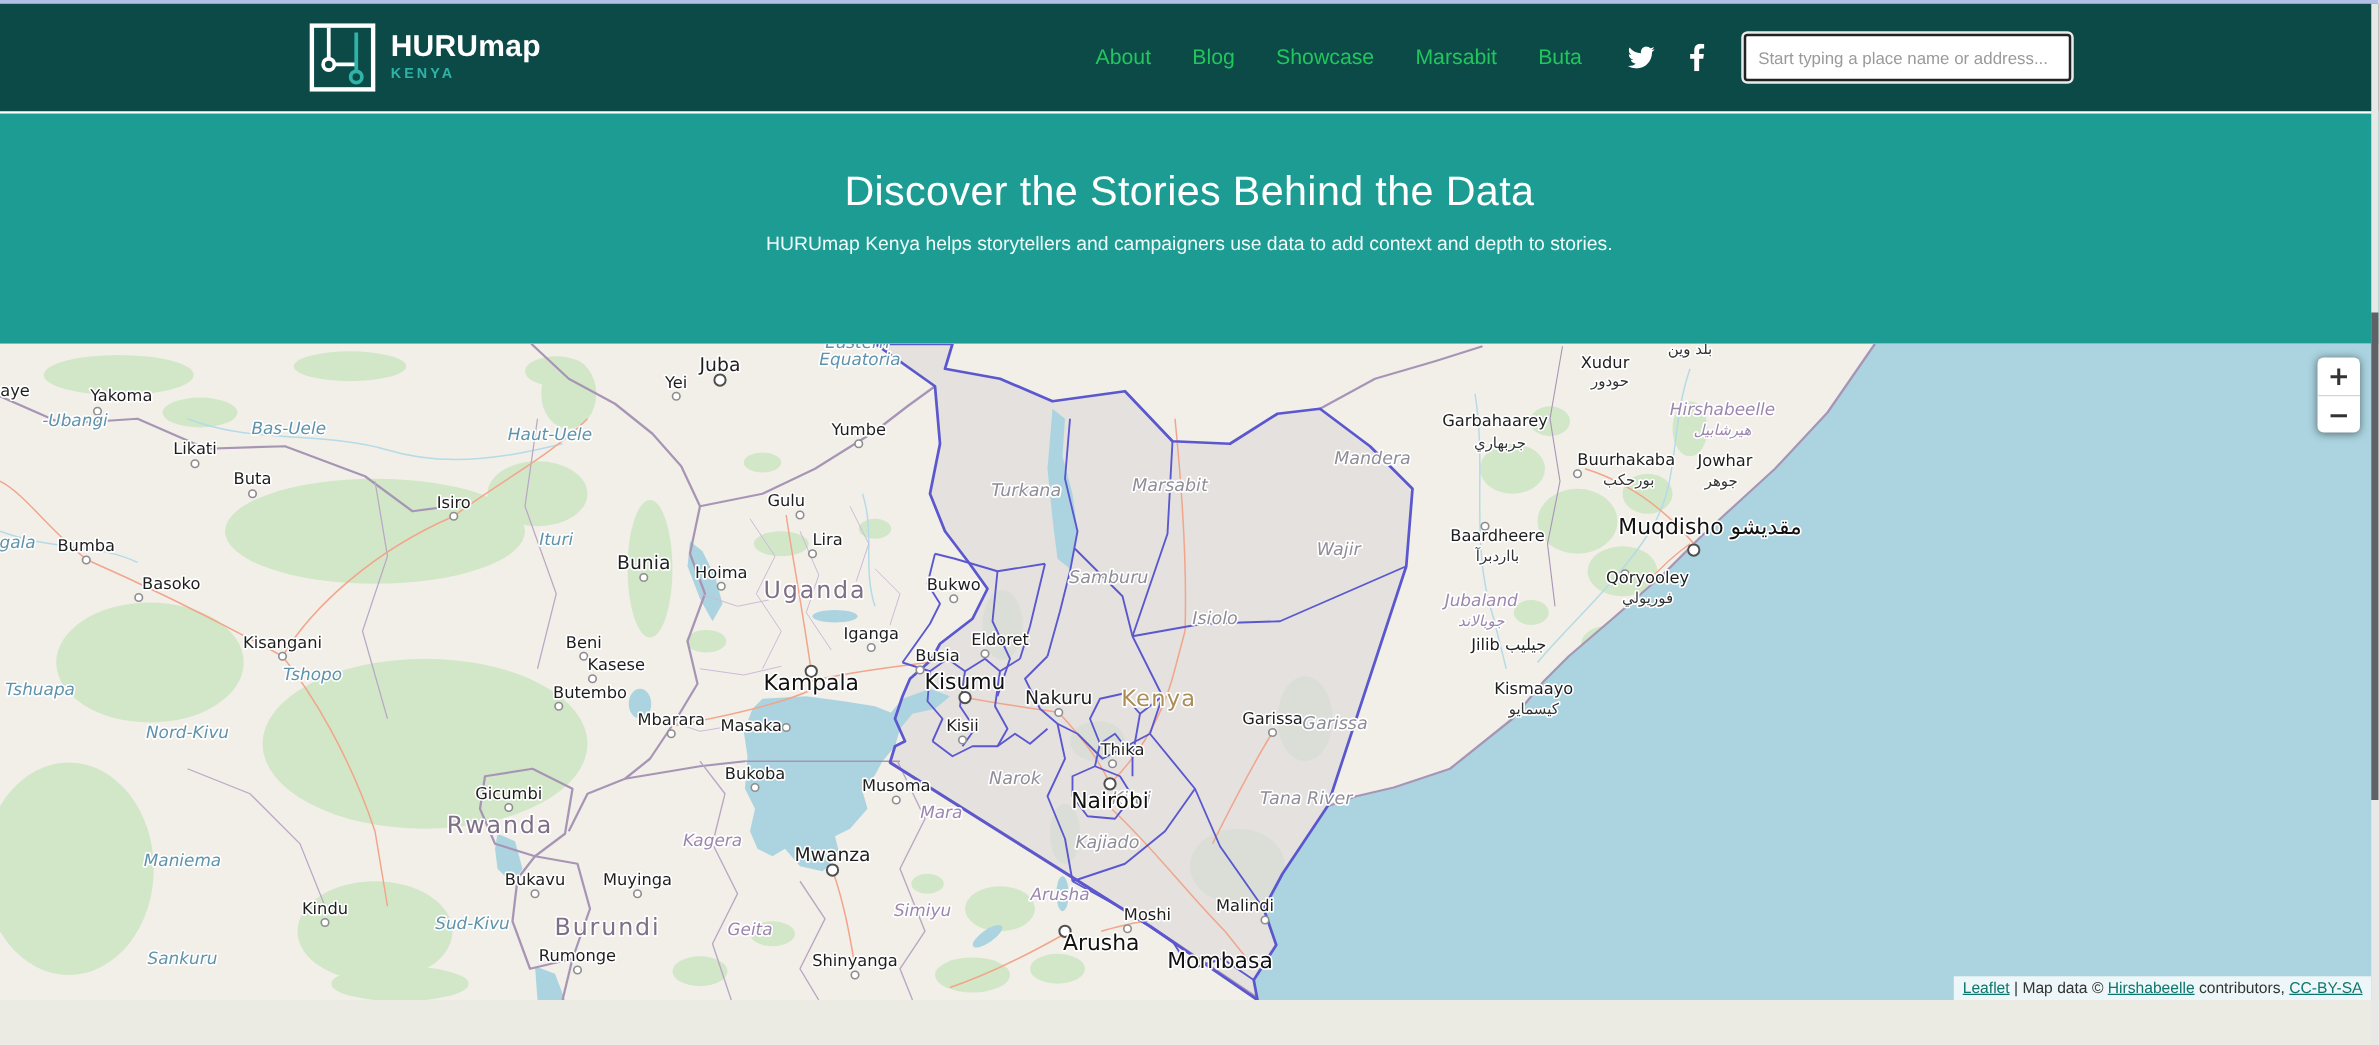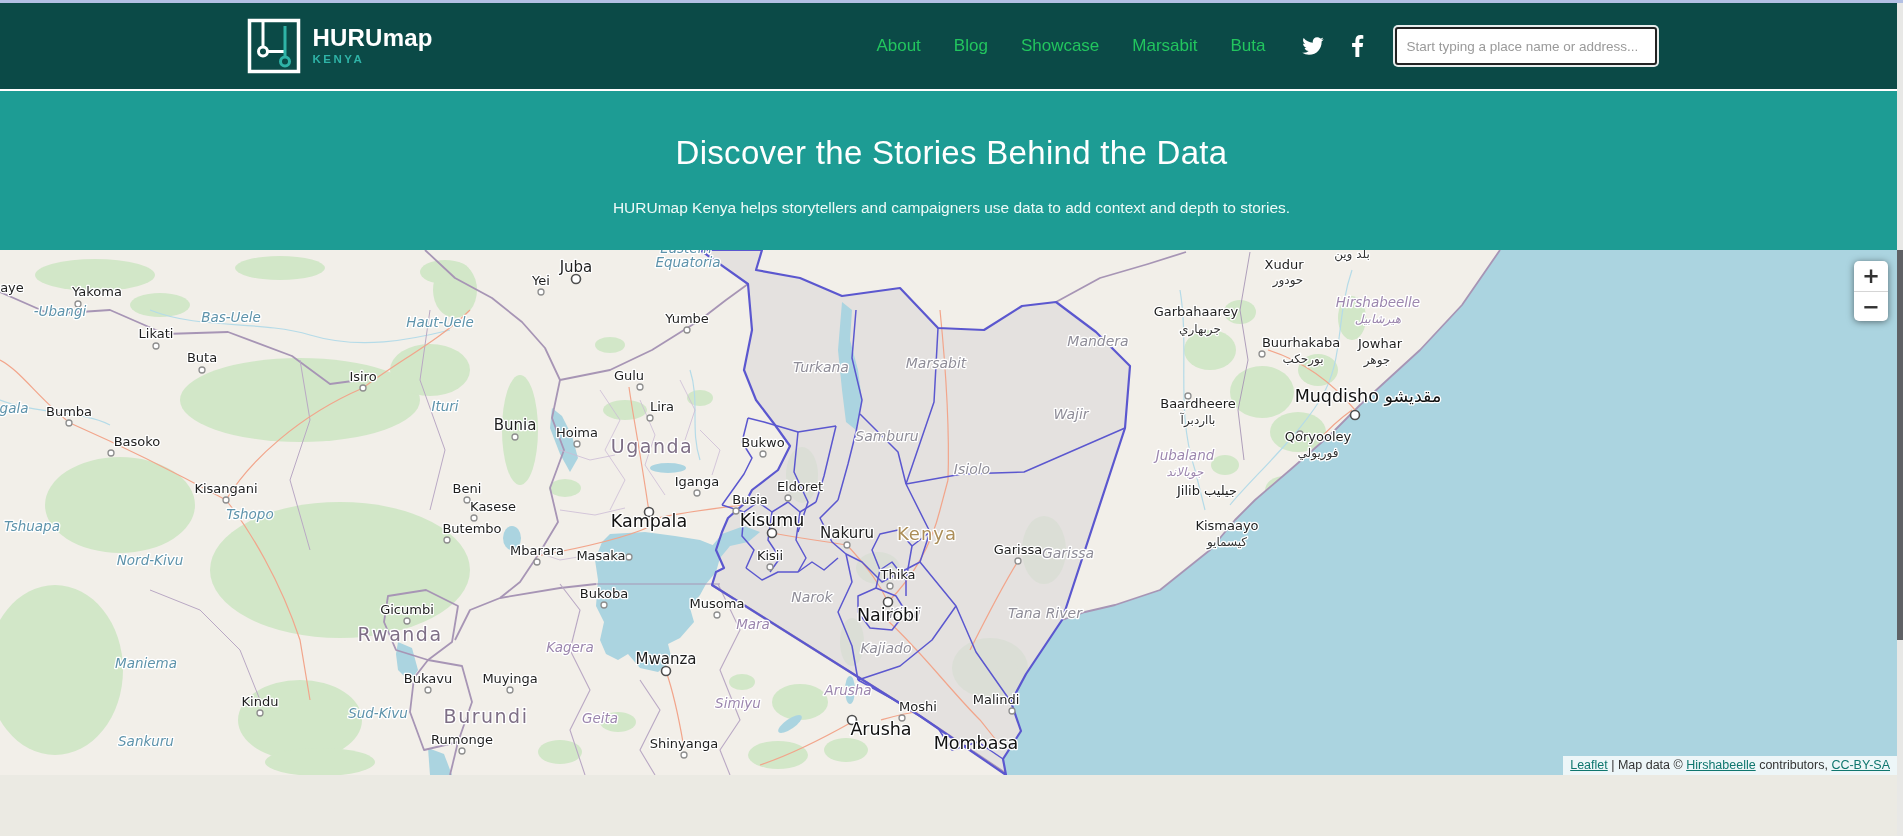--- a/index.html
+++ b/index.html
@@ -21,23 +21,23 @@
   .nav { margin-left:auto; display:flex; gap:33px; }
   .nav a { color:#22c55e; font-size:17px; text-decoration:none; cursor:pointer; }
   .social { display:flex; align-items:center; gap:27px; margin:0 31px 0 36px; }
   .social svg { display:block; cursor:pointer; }
   .search-box { width:262px; height:38px; border:2px solid #222222; border-radius:3px;
     box-shadow:0 0 0 2px rgba(255,255,255,.9); background:#fff; font-size:13.5px; color:#333;
     padding:0 10px; font-family:"Liberation Sans",sans-serif; }
   .search-box::placeholder { color:#9a9a9a; }
 
   
-  .hero { height:159px; background:#1d9c94; text-align:center; color:#fff; }
+  .hero { height:184px; background:#1d9c94; text-align:center; color:#fff; }
   .hero-title { font-size:33px; font-weight:500; padding-top:43px; letter-spacing:.3px; }
-  .hero-sub { font-size:15.5px; margin-top:27px; color:#eefaf8; }
+  .hero-sub { font-size:15.5px; margin-top:15px; color:#eefaf8; }
 
   
   .map-wrap { position:relative; height:525px; background:#f2efe9; overflow:hidden; cursor:grab; }
   .map-wrap svg { position:absolute; inset:0; display:block; }
 
   .zoom-ctrl { position:absolute; top:11px; right:15px; width:34px; background:#fff; border-radius:5px;
     box-shadow:0 1px 7px rgba(0,0,0,.5); overflow:hidden; z-index:50; }
   .zbtn { height:30px; display:flex; align-items:center; justify-content:center;
     font-size:21px; font-weight:bold; color:#333; cursor:pointer; font-family:"DejaVu Sans",sans-serif; }
   .zbtn + .zbtn { border-top:1px solid #d5d5d5; }

